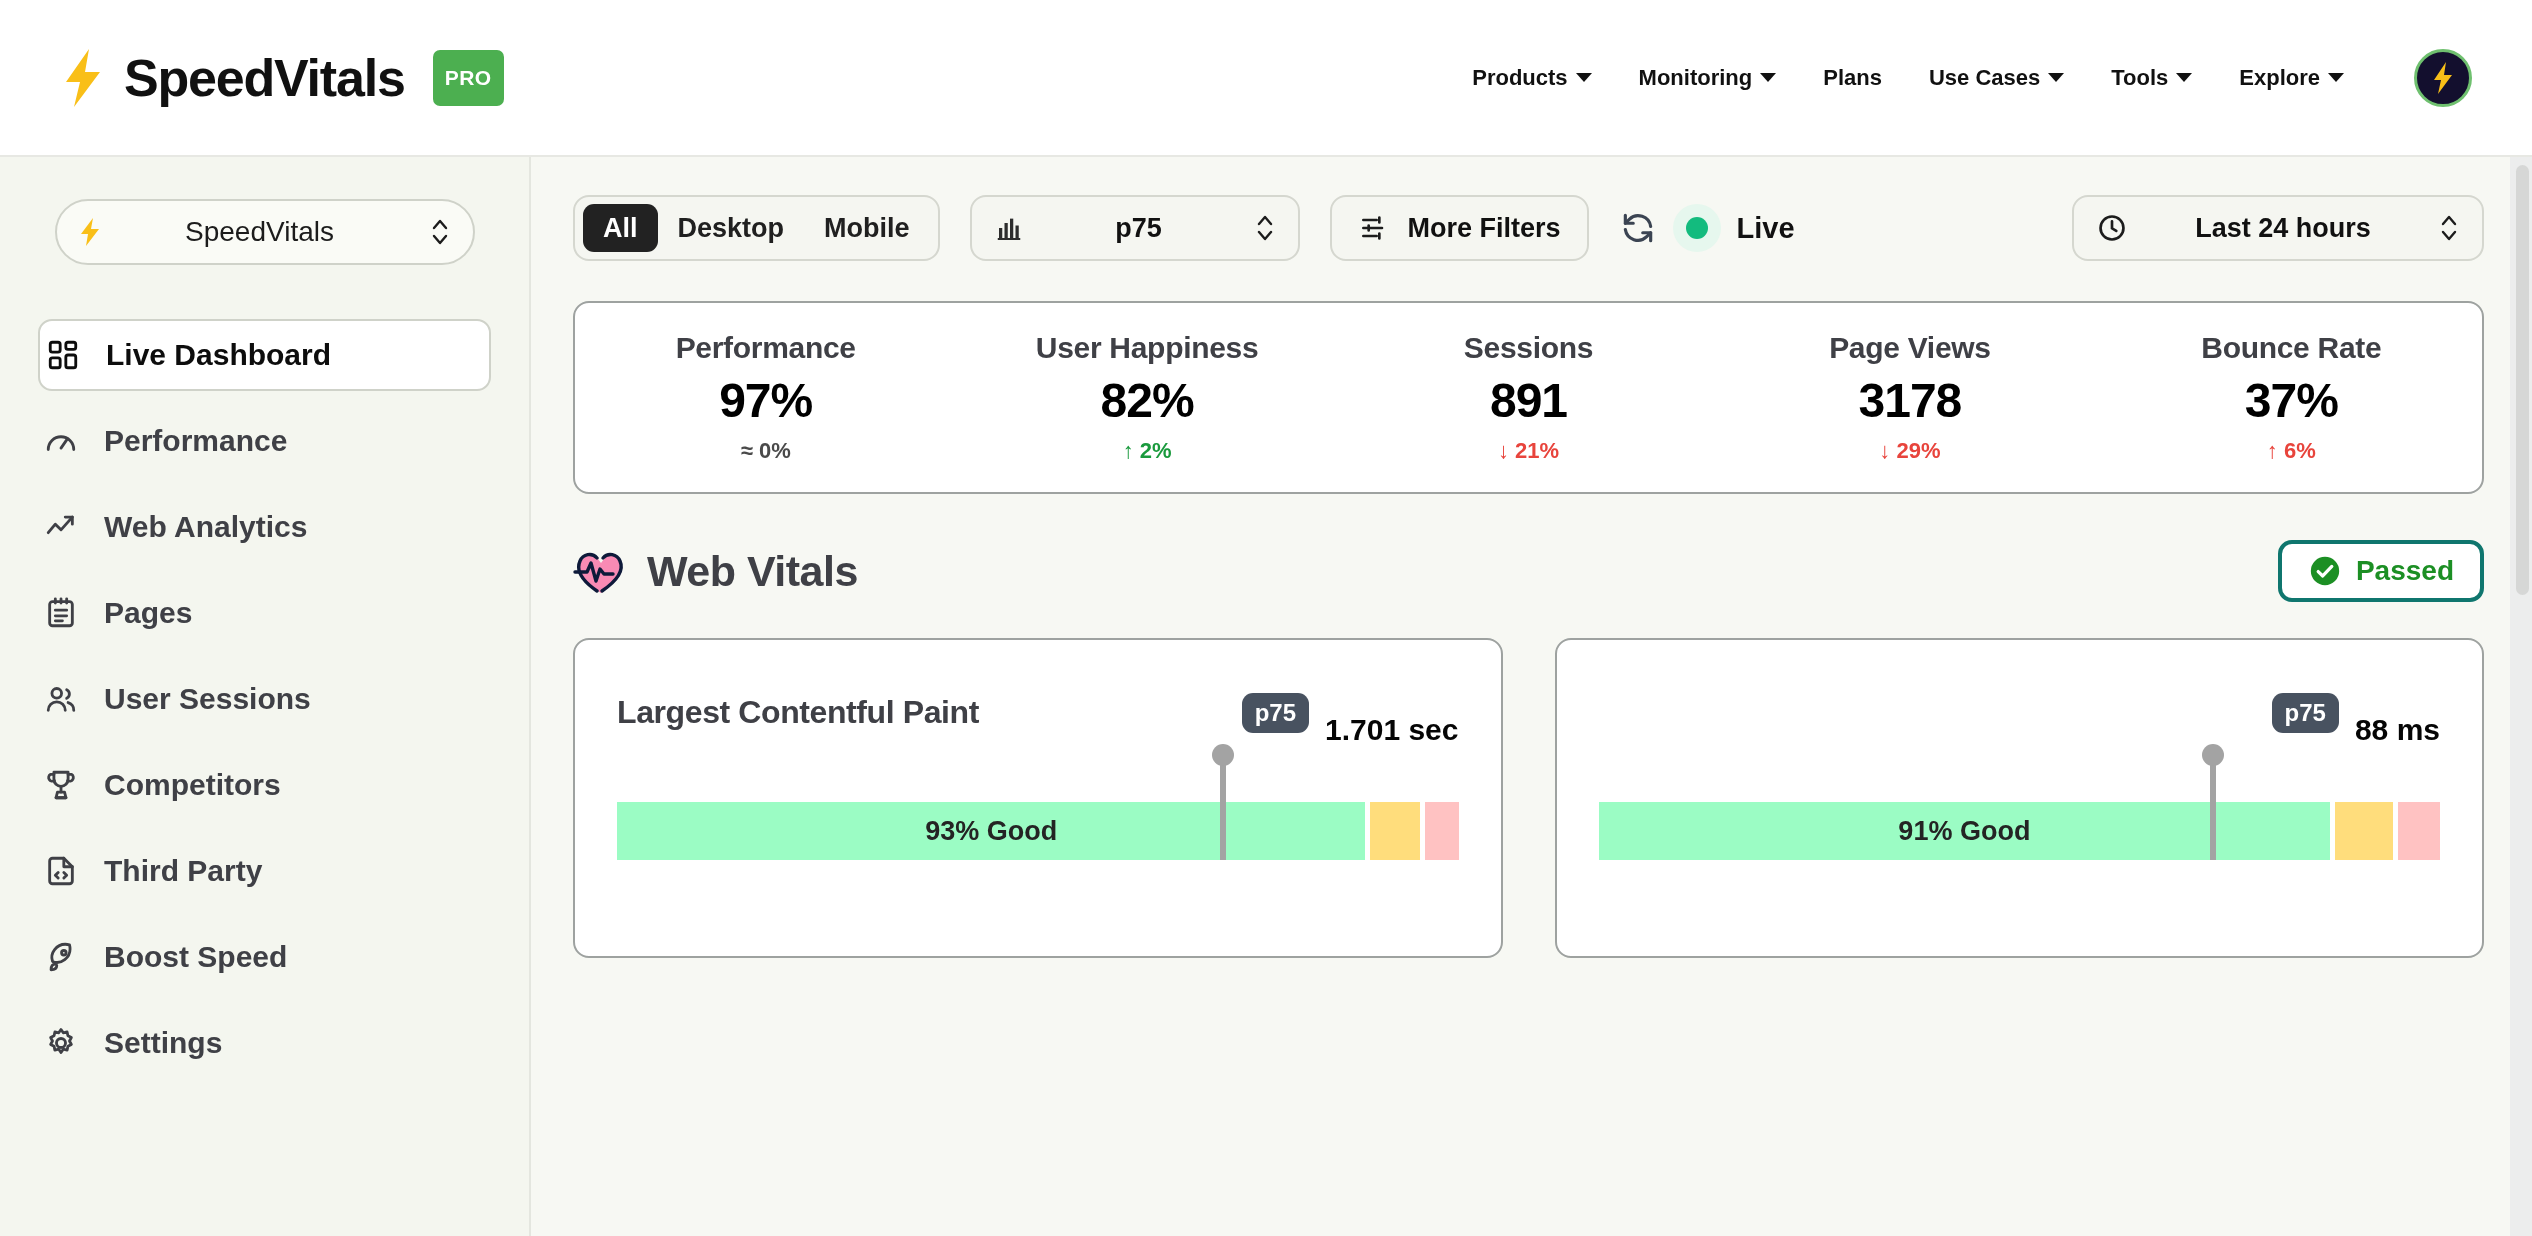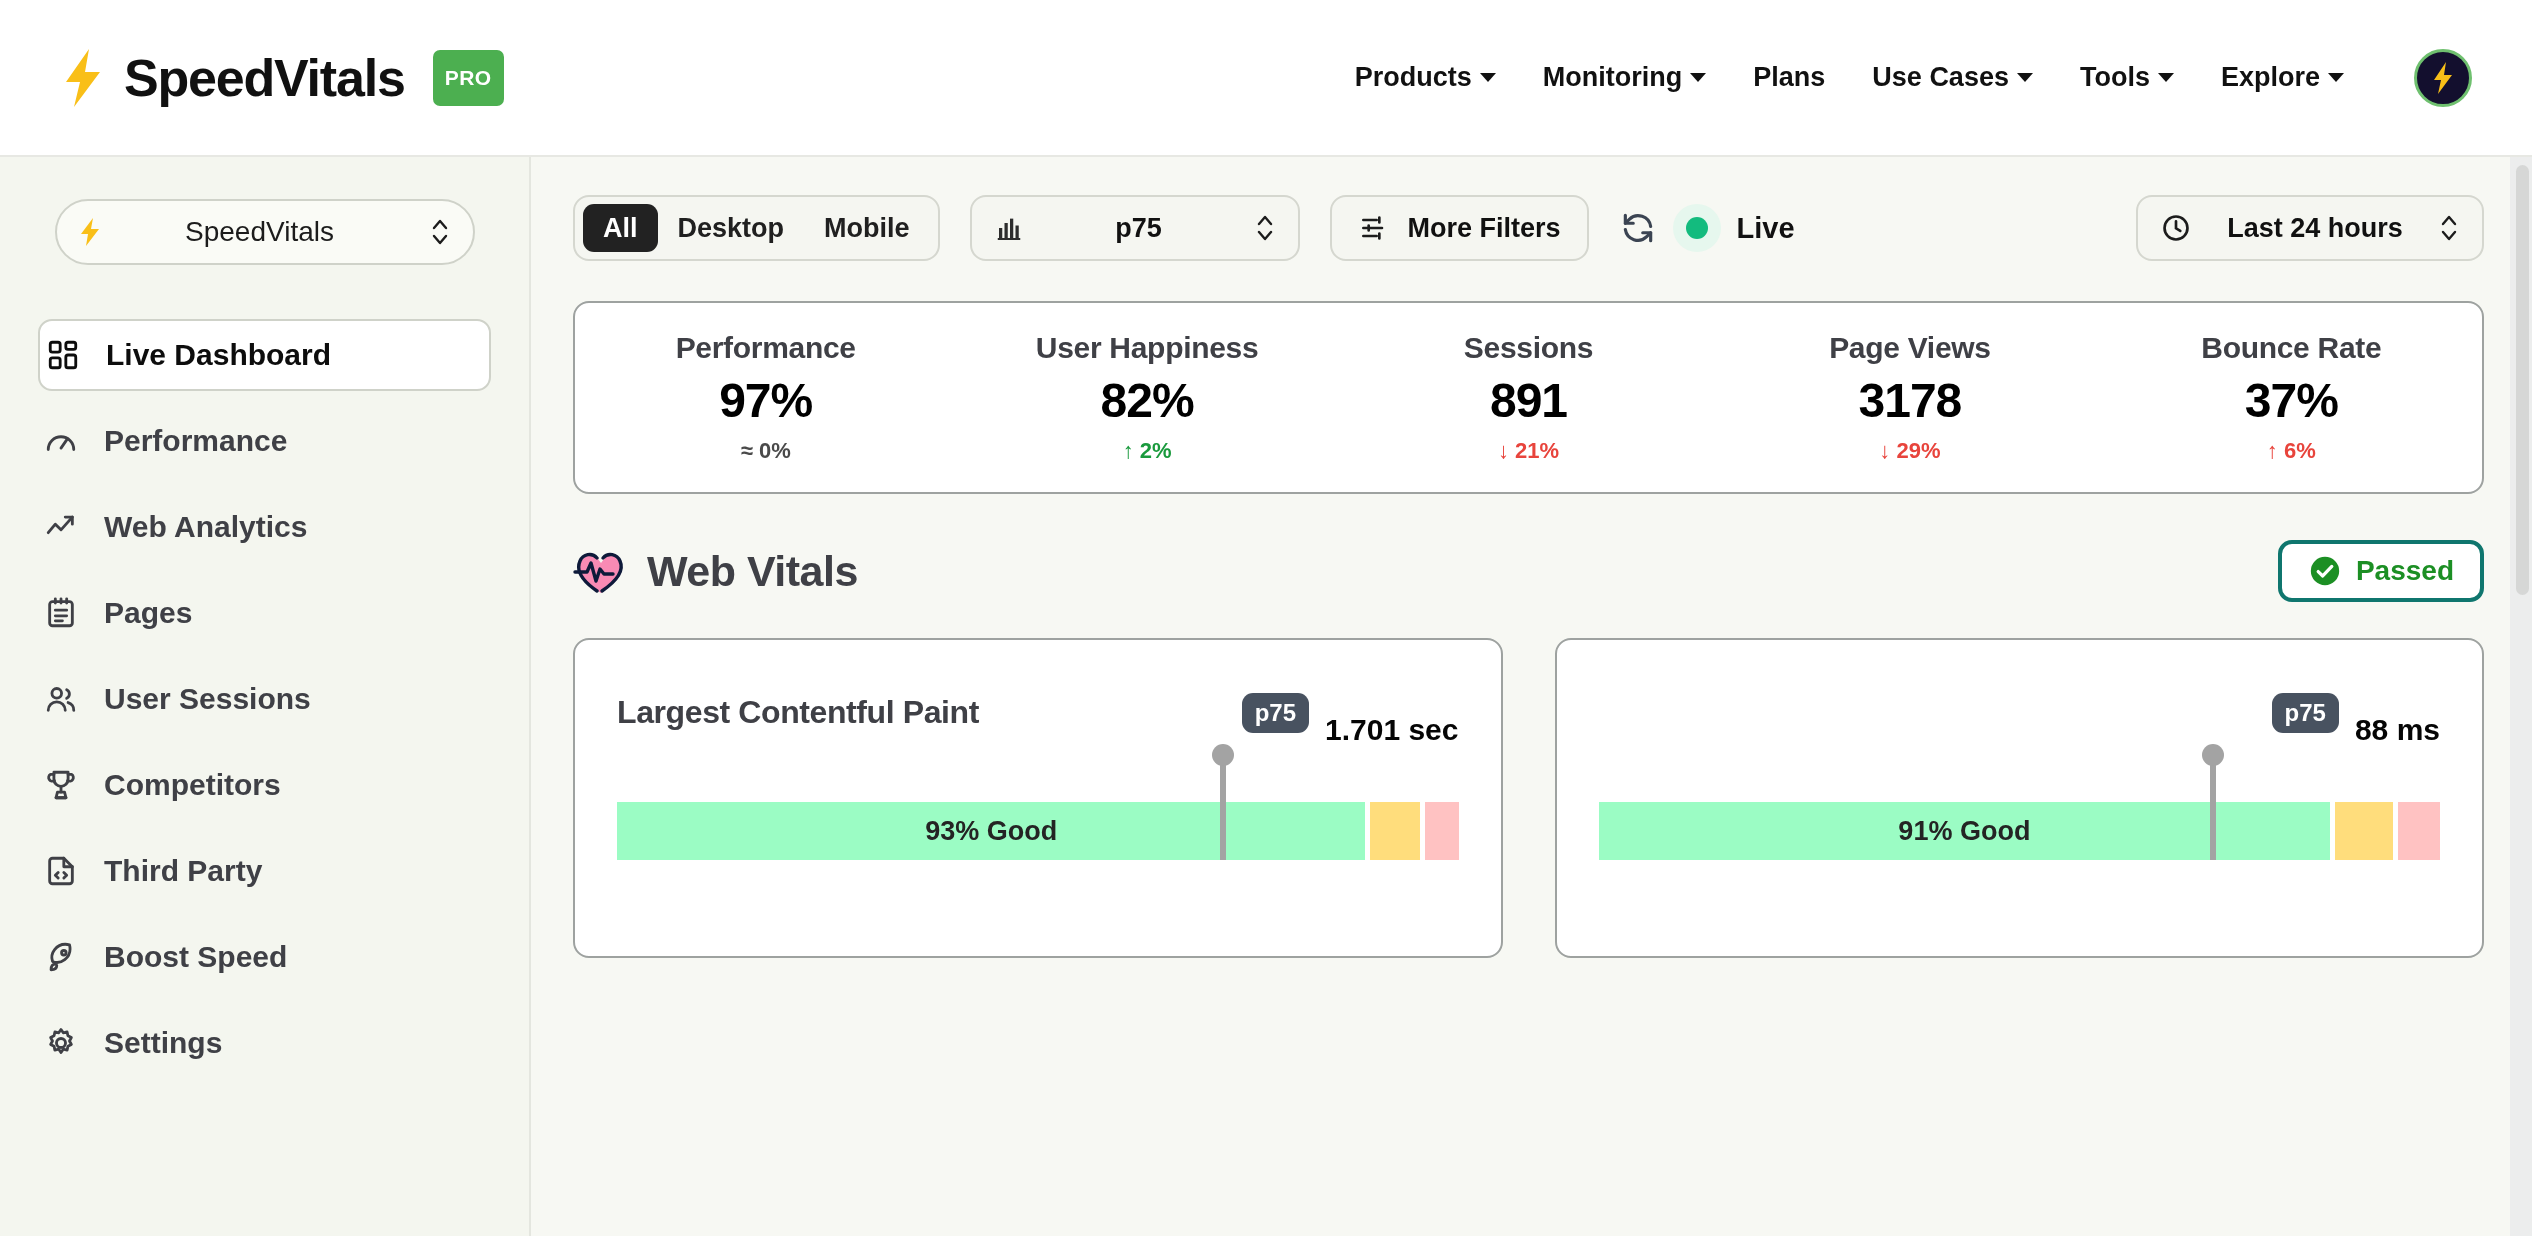--- a/index.html
+++ b/index.html
@@ -22,21 +22,21 @@
   .brand { display: flex; align-items: center; gap: 18px; }
   .brand-bolt { width: 46px; height: 58px; display: block; }
   .brand-name { font-size: 52px; font-weight: 700; color: #111111; letter-spacing: -1.2px; }
   .pro-badge {
     background: #4caf50; color: #ffffff; font-size: 21px; font-weight: 700;
     padding: 16px 12px; border-radius: 7px; letter-spacing: 0.5px; margin-left: 10px;
   }
   .nav-links { display: flex; align-items: center; gap: 47px; margin-left: auto; margin-right: 70px; }
   .nav-link {
     display: flex; align-items: center; gap: 8px;
-    font-size: 27px; font-weight: 700; color: #111111; cursor: pointer; white-space: nowrap;
+    font-size: 22px; font-weight: 700; color: #111111; cursor: pointer; white-space: nowrap;
   }
   .caret { width: 0; height: 0; border-left: 8px solid transparent; border-right: 8px solid transparent; border-top: 9px solid #111; display: inline-block; }
   .avatar {
     width: 58px; height: 58px; border-radius: 50%;
     background: #130f2e; border: 3px solid #6fc06f;
     display: flex; align-items: center; justify-content: center; cursor: pointer; flex: 0 0 auto;
   }
   .avatar svg { width: 24px; height: 32px; }
 
   
@@ -86,21 +86,21 @@
   .seg.active { background: #222222; color: #ffffff; }
 
   .pill-select {
     display: flex; align-items: center; gap: 16px;
     background: #f5f6f1; border: 2px solid #d5d7cf; border-radius: 16px;
     height: 66px; padding: 0 22px; cursor: pointer;
   }
   .pill-select .pv { font-size: 27px; font-weight: 700; color: #111; }
   .pill-select.ptile { width: 330px; justify-content: space-between; }
   .pill-select.ptile .pv { flex: 1; text-align: center; }
-  .pill-select.date { width: 348px; justify-content: space-between; align-items: center; }
+  .pill-select.date { width: 412px; justify-content: space-between; align-items: center; }
   .pill-select.date .pv { flex: 1; text-align: center; }
   .btn-filters {
     display: flex; align-items: center; gap: 18px;
     background: #f5f6f1; border: 2px solid #d5d7cf; border-radius: 16px;
     height: 66px; padding: 0 26px; cursor: pointer;
     font-size: 27px; font-weight: 700; color: #111;
   }
   .live-group { display: flex; align-items: center; gap: 16px; cursor: pointer; }
   .live-dot-wrap { width: 48px; height: 48px; border-radius: 50%; background: #e6f7ee; display: flex; align-items: center; justify-content: center; }
   .live-dot { width: 22px; height: 22px; border-radius: 50%; background: #13bb7e; }

